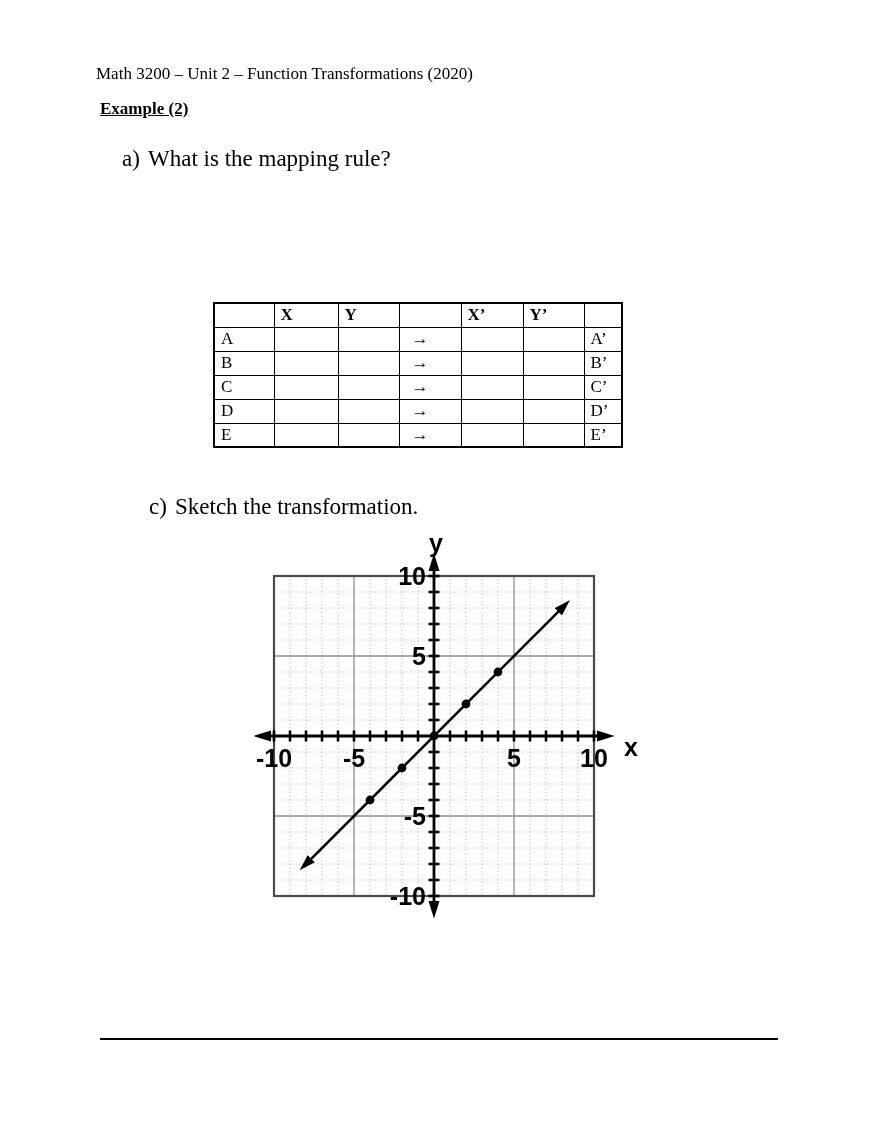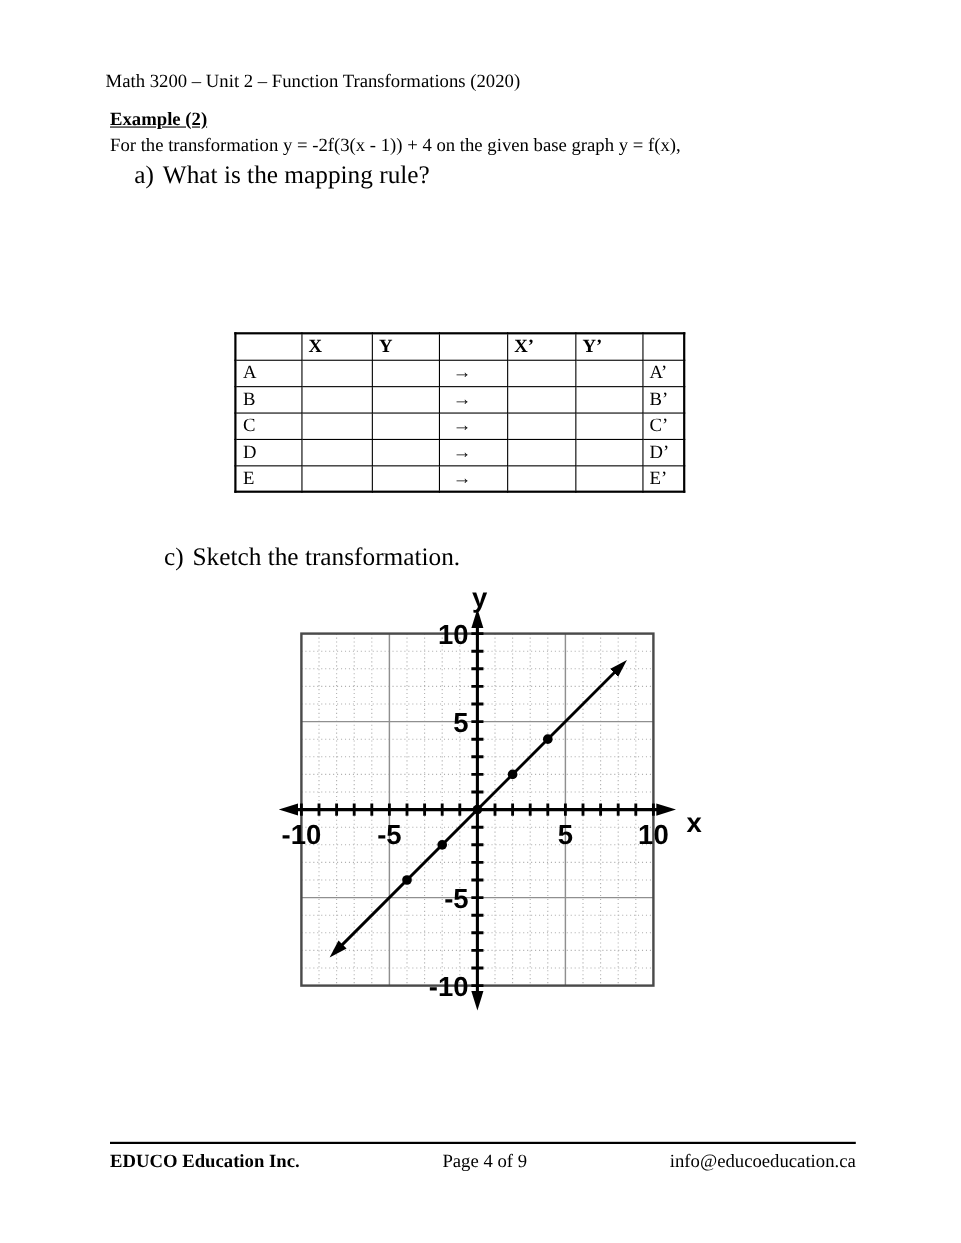--- a/index.html
+++ b/index.html
@@ -80,21 +80,20 @@
 </style>
 </head>
 <body>
 
 <div class="page">
 
   <div class="abs header-title">Math 3200 – Unit 2 – Function Transformations (2020)</div>
 
   <div class="abs example-title">Example (2)</div>
 
-  <div class="abs intro">For the transformation y = -2f(3(x - 1)) + 4 on the given base graph y = f(x),</div>
 
   <div class="abs part part-a">
     <span class="part-label">a)</span><span>What is the mapping rule?</span>
   </div>
 
 
   <table class="map">
     <colgroup>
       <col style="width:60px">
         <col style="width:64px">
@@ -283,19 +282,14 @@
           <circle cx="122" cy="265" r="4.4" class="dot"></circle>
           <circle cx="154" cy="233" r="4.4" class="dot"></circle>
           <circle cx="186" cy="201" r="4.4" class="dot"></circle>
           <circle cx="218" cy="169" r="4.4" class="dot"></circle>
           <circle cx="250" cy="137" r="4.4" class="dot"></circle>
         </g>
       </svg>
   </div>
 
   <div class="abs footer-divider"></div>
-  <div class="abs footer-row">
-    <span class="footer-company">EDUCO Education Inc.</span>
-    <span>Page 4 of 9</span>
-    <span>info@educoeducation.ca</span>
-  </div>
 
 </div>
 
 </body></html>

